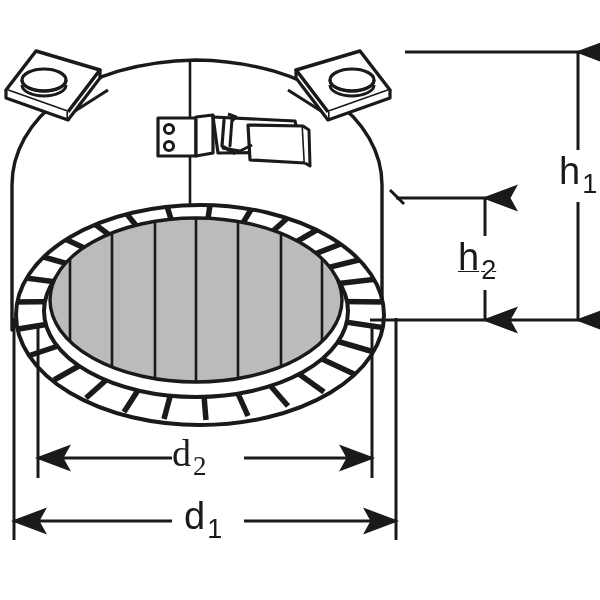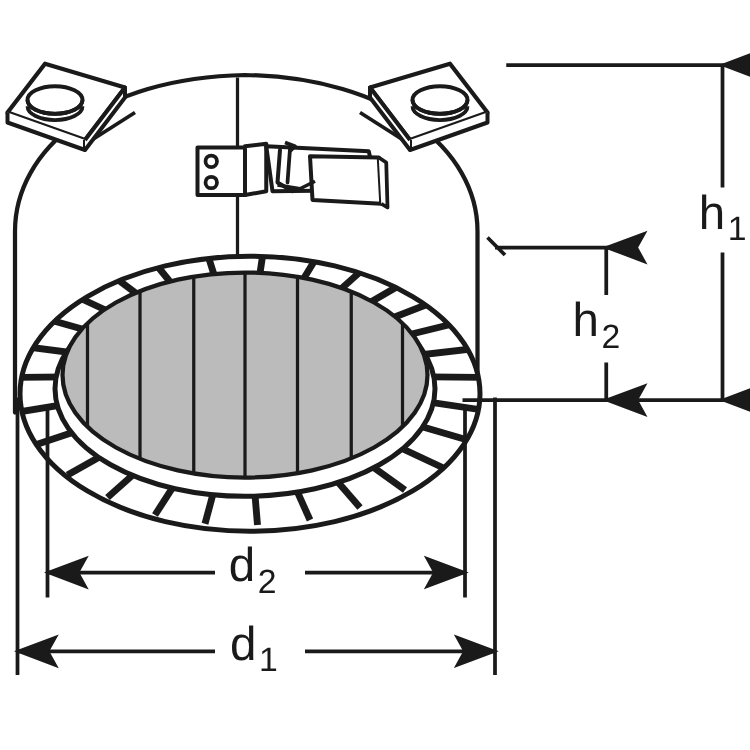--- a/index.html
+++ b/index.html
@@ -8,22 +8,22 @@
        font-family:"Liberation Sans","DejaVu Sans",sans-serif;}
   #stage{position:relative;width:600px;height:420px;background:#ffffff;}
   #drawing{position:absolute;left:0;top:0;width:600px;height:600px;}
   .dimlabel{position:absolute;
             font-family:"Liberation Sans","DejaVu Sans",sans-serif;
             color:#1a1a1a;white-space:nowrap;line-height:1;}
   .dimlabel .base{font-size:38px;font-weight:400;}
   .dimlabel .sub{font-size:27px;font-weight:400;
                  position:relative;top:9px;left:2px;}
   #label-h1{left:559px;top:152px;}
-  #label-h2{left:458px;top:238px;}
-  #label-d2{left:183px;top:434px;}
+  #label-h2{left:458px;top:238px;text-decoration:underline;}
+  #label-d2{left:172px;top:434px;font-family:Liberation Serif, serif;}
   #label-d1{left:184px;top:497px;}
 </style>
 </head>
 <body>
 
 <div id="stage">
 
   <svg id="drawing" viewBox="0 0 600 600" xmlns="http://www.w3.org/2000/svg">
 
     <defs>

